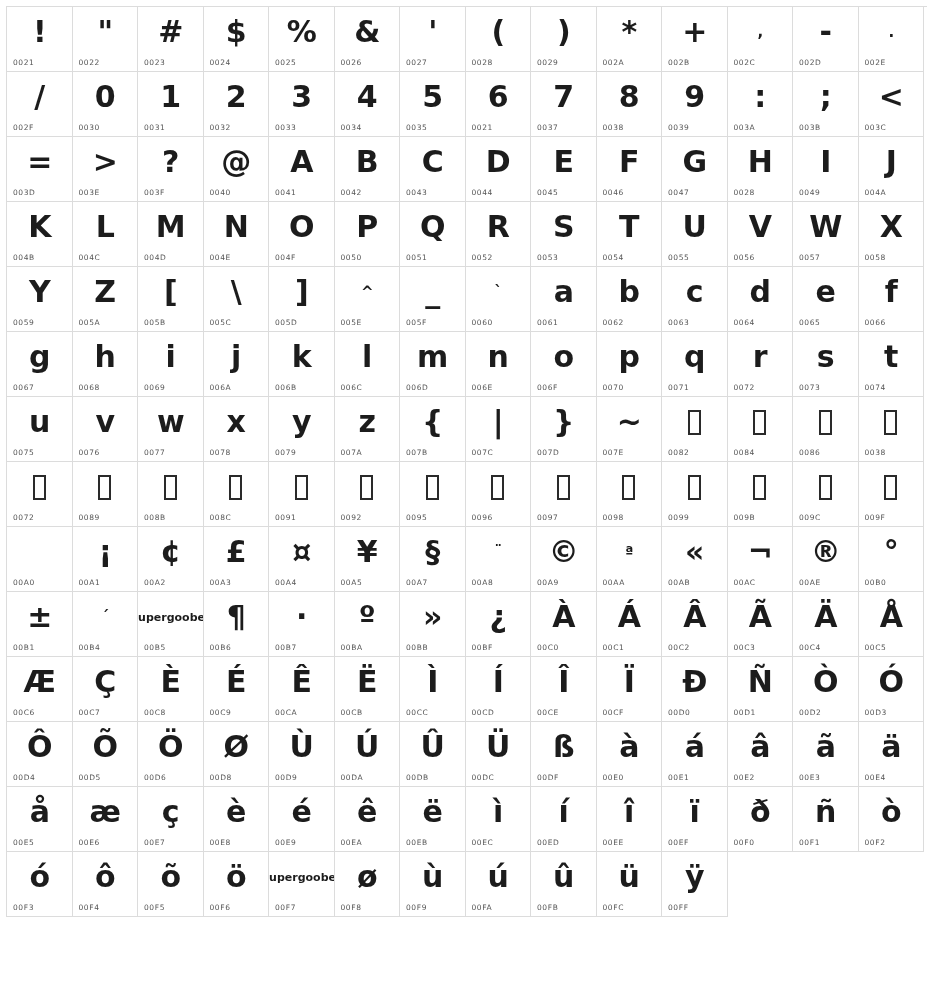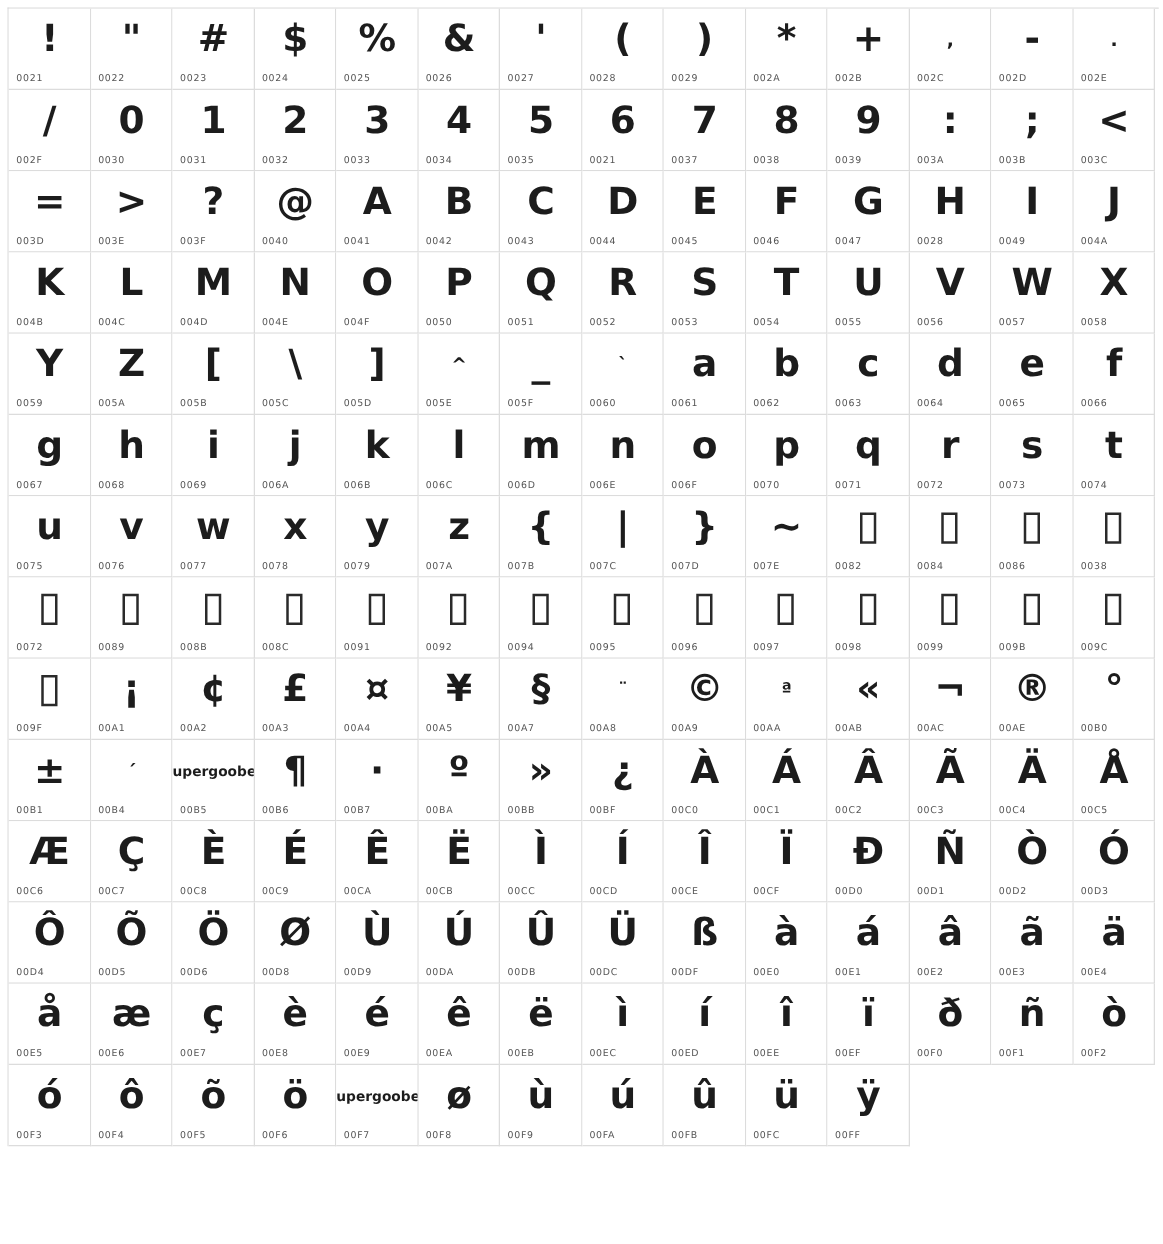--- a/index.html
+++ b/index.html
@@ -515,26 +515,20 @@
     <div class="glyph-cell">
       <div class="glyph-art box">
         <div class="notdef"></div>
       </div>
       <div class="glyph-code">0092</div>
     </div>
     <div class="glyph-cell">
       <div class="glyph-art box">
         <div class="notdef"></div>
       </div>
-      <div class="glyph-code">0094</div>
-    </div>
-    <div class="glyph-cell">
-      <div class="glyph-art box">
-        <div class="notdef"></div>
-      </div>
       <div class="glyph-code">0095</div>
     </div>
     <div class="glyph-cell">
       <div class="glyph-art box">
         <div class="notdef"></div>
       </div>
       <div class="glyph-code">0096</div>
     </div>
     <div class="glyph-cell">
       <div class="glyph-art box">
@@ -564,20 +558,24 @@
       <div class="glyph-art box">
         <div class="notdef"></div>
       </div>
       <div class="glyph-code">009C</div>
     </div>
     <div class="glyph-cell">
       <div class="glyph-art box">
         <div class="notdef"></div>
       </div>
       <div class="glyph-code">009F</div>
+    </div>
+    <div class="glyph-cell">
+      <div class="glyph-art box"></div>
+      <div class="glyph-code">00A0</div>
     </div>
     <div class="glyph-cell">
       <div class="glyph-art tall">¡</div>
       <div class="glyph-code">00A1</div>
     </div>
     <div class="glyph-cell">
       <div class="glyph-art tall">¢</div>
       <div class="glyph-code">00A2</div>
     </div>
     <div class="glyph-cell">

